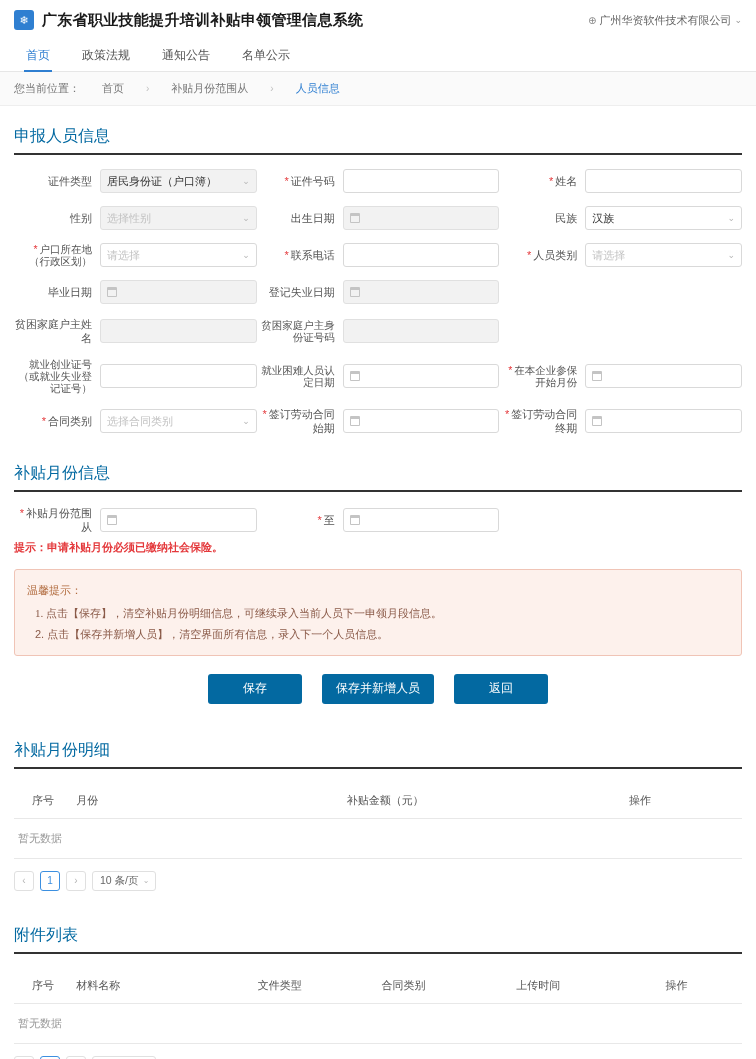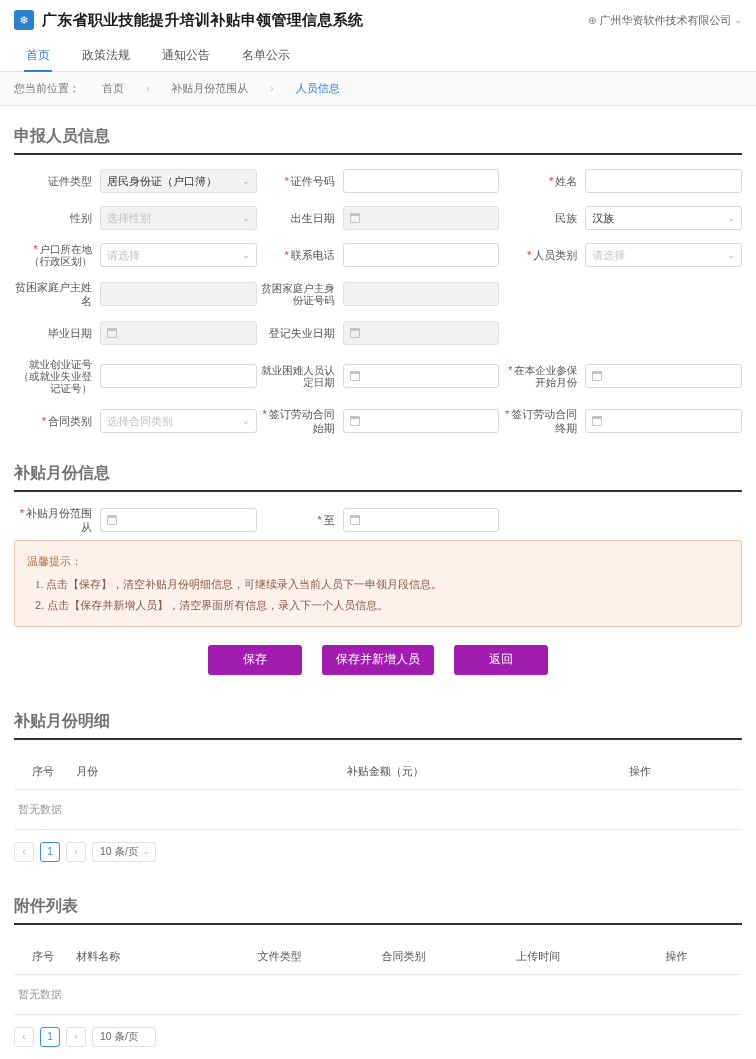--- a/index.html
+++ b/index.html
@@ -71,21 +71,21 @@
     display: flex; align-items: center; gap: 22px;
   }
   .crumb-sep { color: #c0c0c0; font-size: 10px; }
   .crumb-link { color: #777; }
   .crumb-cur { color: #2f7fd1; }
 
   
   .page { padding: 10px 14px 24px 14px; }
 
   .section-title {
-    font-size: 16px; font-weight: bold; color: #737373;
+    font-size: 16px; font-weight: normal; color: #0369a1;
     padding: 10px 0 6px 0;
     border-bottom: 2px solid #333;
     margin-bottom: 14px;
   }
 
   
   .form-row {
     display: flex;
     margin-bottom: 13px;
   }
@@ -153,21 +153,21 @@
     line-height: 1.9;
     margin-bottom: 18px;
   }
   .warn-box .wt { color: #b06a3c; display: block; margin-bottom: 2px; }
 
   
   .btn-row {
     display: flex; justify-content: center; gap: 20px; margin: 6px 0 26px 0;
   }
   .btn {
-    background: #a21caf;
+    background: #0369a1;
     color: #fff;
     border: none;
     border-radius: 3px;
     font-size: 12px;
     height: 30px;
     min-width: 94px;
     padding: 0 14px;
     cursor: pointer;
     font-family: inherit;
   }
@@ -314,49 +314,49 @@
       <div class="fld-label"><span class="req">*</span><span>人员类别</span></div>
       <div class="ctrl">
         <span class="ph">请选择</span>
         <span class="arrow">⌄</span>
       </div>
     </div>
   </div>
 
   <div class="form-row">
     <div class="fld">
-      <div class="fld-label"><span>贫困家庭户主姓名</span></div>
-      <div class="ctrl disabled">
-        <span class="val"></span>
-      </div>
-    </div>
-    <div class="fld">
-      <div class="fld-label two-line"><span>贫困家庭户主身份证号码</span></div>
-      <div class="ctrl disabled">
+      <div class="fld-label"><span>毕业日期</span></div>
+      <div class="ctrl disabled">
+        <span class="cal"></span>
+        <span class="val"></span>
+      </div>
+    </div>
+    <div class="fld">
+      <div class="fld-label"><span>登记失业日期</span></div>
+      <div class="ctrl disabled">
+        <span class="cal"></span>
         <span class="val"></span>
       </div>
     </div>
     <div class="fld">
       <div class="fld-label"></div>
       <div style="flex:1 1 auto;max-width:158px;"></div>
     </div>
   </div>
 
   <div class="form-row">
     <div class="fld">
-      <div class="fld-label"><span>毕业日期</span></div>
-      <div class="ctrl disabled">
-        <span class="cal"></span>
-        <span class="val"></span>
-      </div>
-    </div>
-    <div class="fld">
-      <div class="fld-label"><span>登记失业日期</span></div>
-      <div class="ctrl disabled">
-        <span class="cal"></span>
+      <div class="fld-label"><span>贫困家庭户主姓名</span></div>
+      <div class="ctrl disabled">
+        <span class="val"></span>
+      </div>
+    </div>
+    <div class="fld">
+      <div class="fld-label two-line"><span>贫困家庭户主身份证号码</span></div>
+      <div class="ctrl disabled">
         <span class="val"></span>
       </div>
     </div>
     <div class="fld">
       <div class="fld-label"></div>
       <div style="flex:1 1 auto;max-width:158px;"></div>
     </div>
   </div>
 
   <div class="form-row">
@@ -422,20 +422,21 @@
         <span class="cal"></span>
         <span class="val"></span>
       </div>
     </div>
     <div class="fld">
       <div class="fld-label"></div>
       <div style="flex:1 1 auto;max-width:158px;"></div>
     </div>
   </div>
 
+  <div class="tip-red">提示：申请补贴月份必须已缴纳社会保险。</div>
 
   <div class="warn-box">
     <span class="wt">温馨提示：</span>
     <div style="padding-left:8px;font-family:Liberation Serif, serif;">1. 点击【保存】，清空补贴月份明细信息，可继续录入当前人员下一申领月段信息。</div>
     <div style="padding-left:8px;">2. 点击【保存并新增人员】，清空界面所有信息，录入下一个人员信息。</div>
   </div>
 
   <div class="btn-row">
     <button class="btn">保存</button>
     <button class="btn">保存并新增人员</button>

